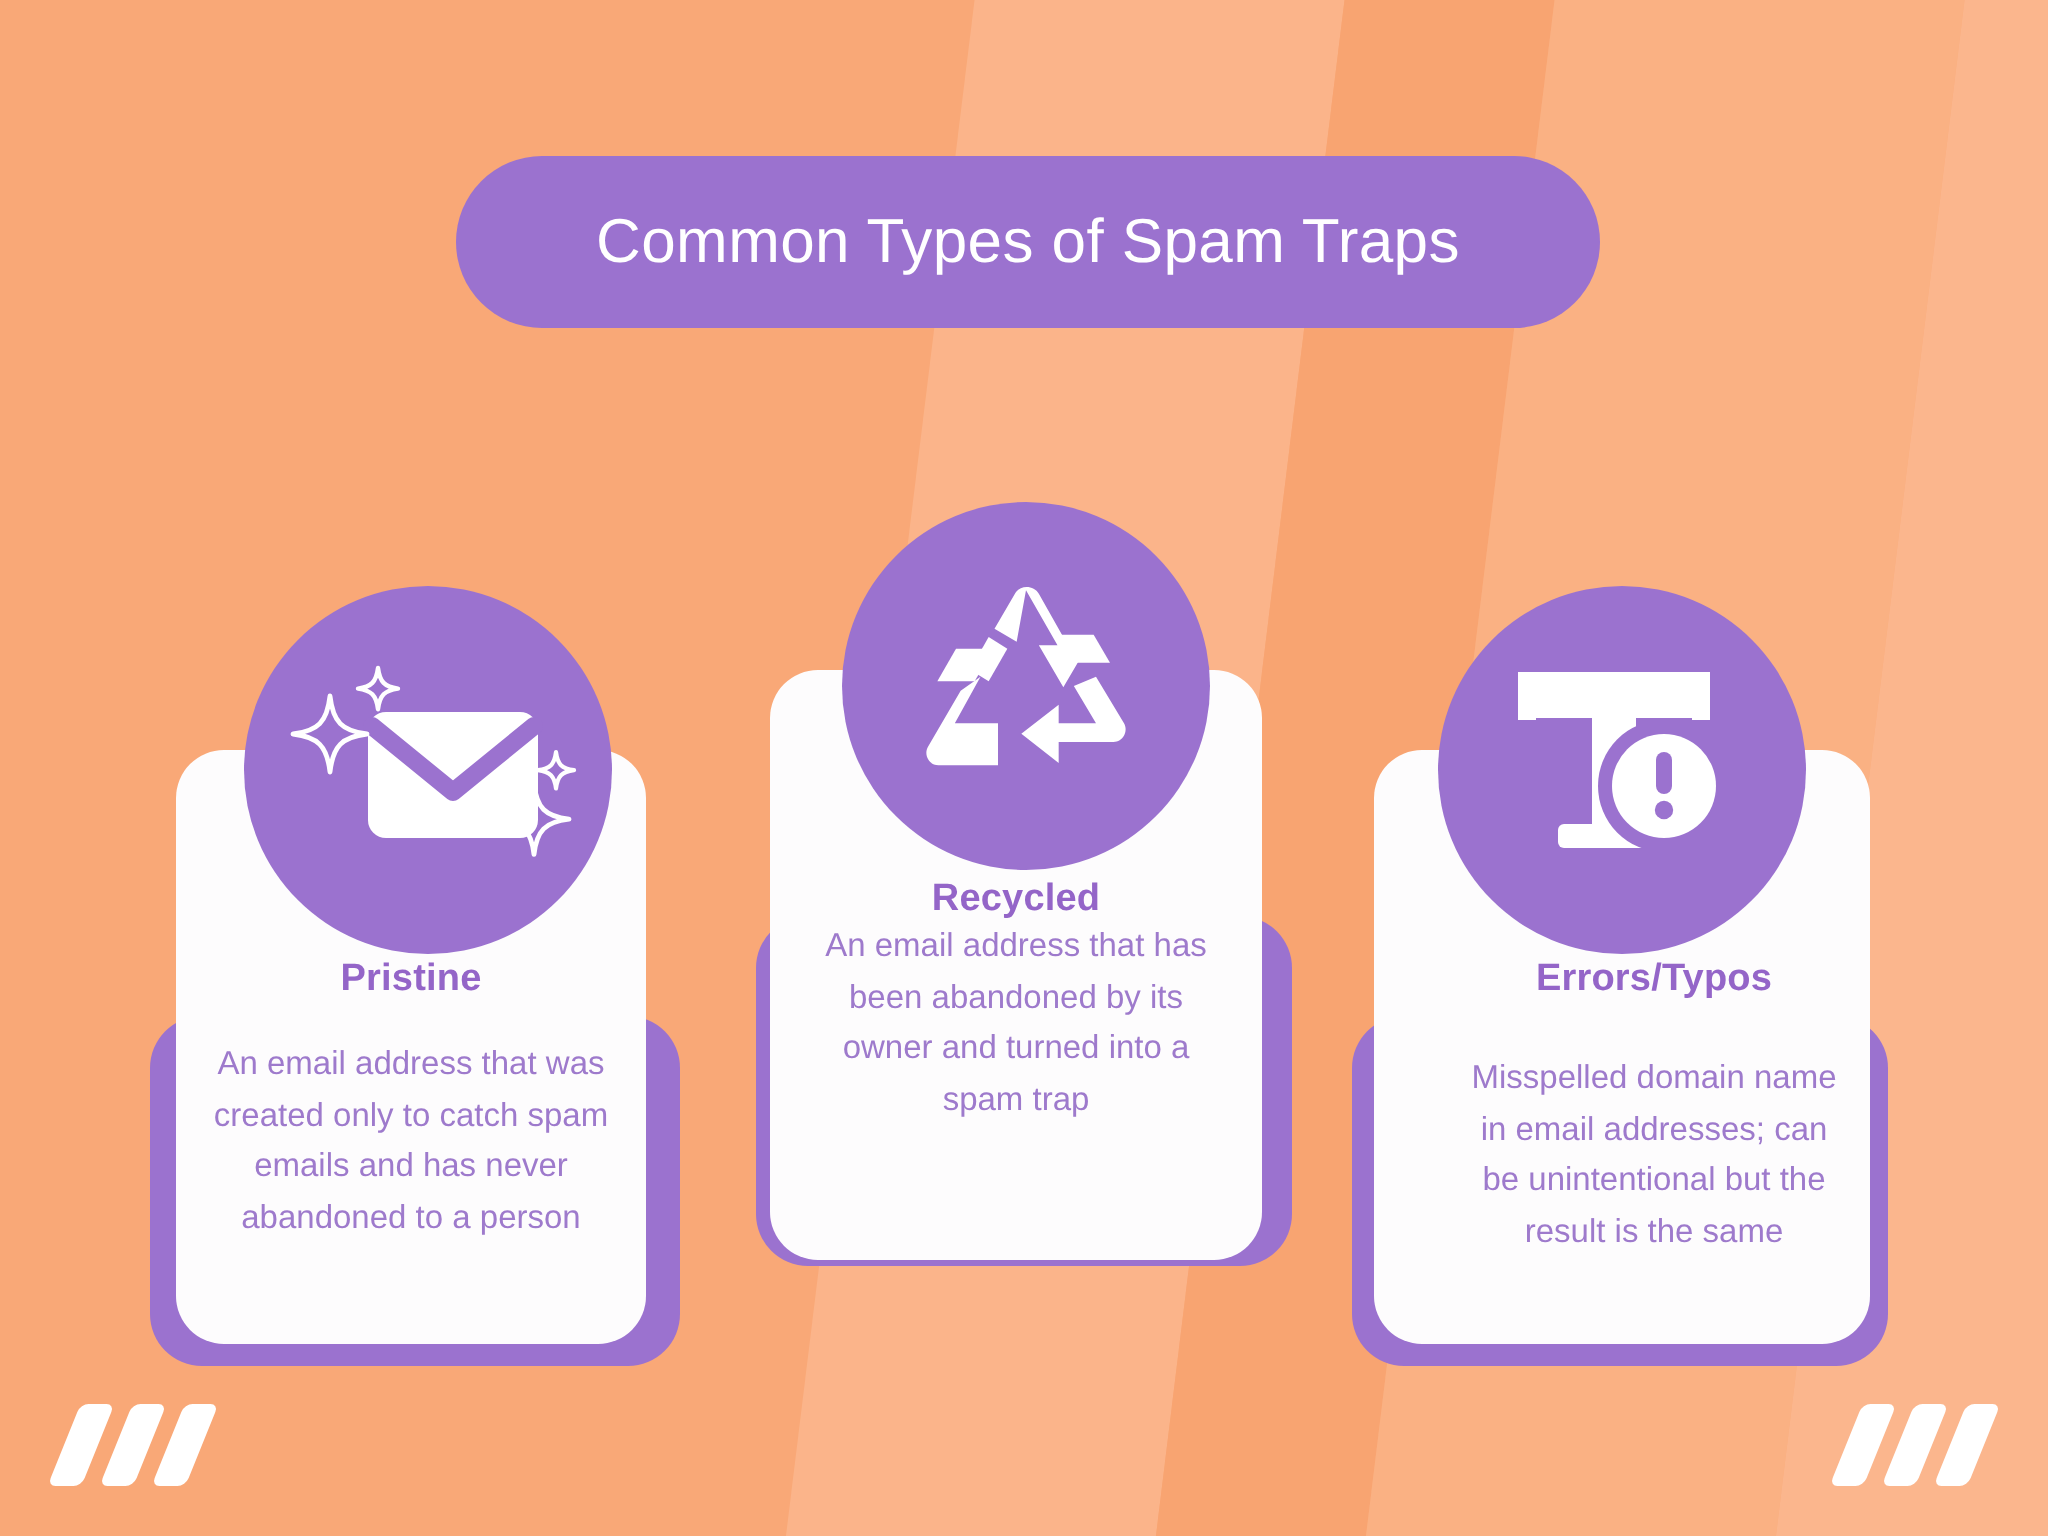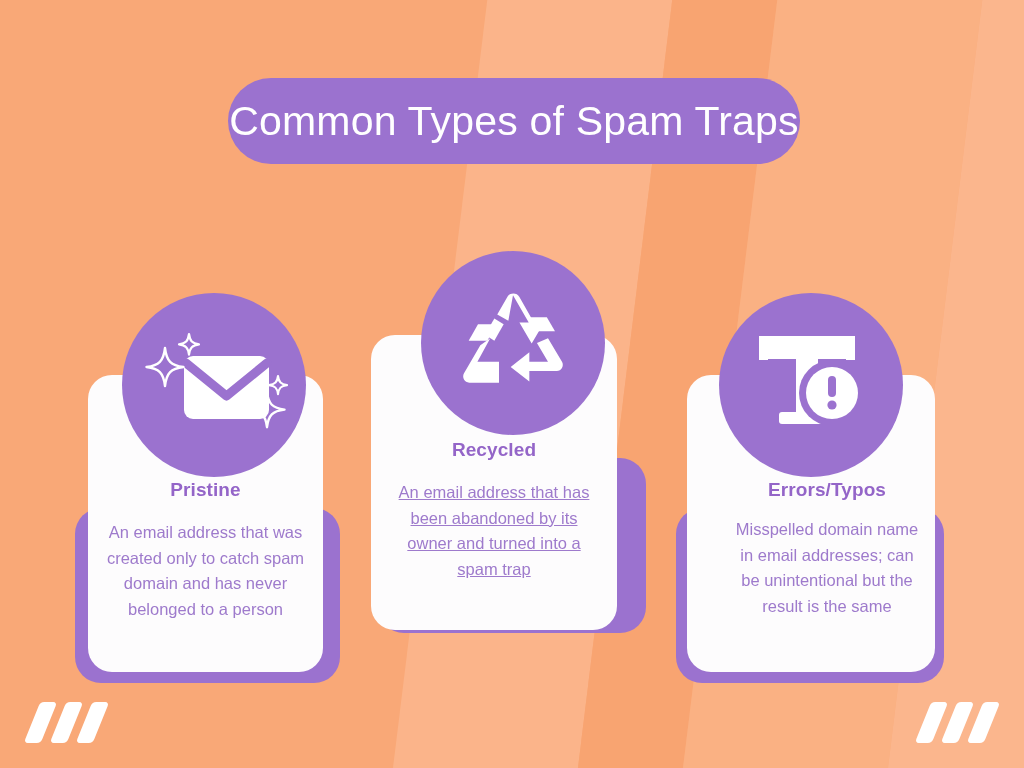--- a/index.html
+++ b/index.html
@@ -32,21 +32,21 @@
   .title-pill{
     position:absolute;
     left:228px; top:78px;
     width:572px; height:86px;
     background:#9B72CF;
     border-radius:43px;
     display:flex; align-items:center; justify-content:center;
   }
   .title-text{
     color:#FFFFFF;
-    font-size:41px;
+    font-size:31px;
     font-weight:400;
     letter-spacing:.2px;
     white-space:nowrap;
   }
 
   
   .card-group{ position:absolute; }
   .card-back{
     position:absolute;
     background:#9B72CF;
@@ -110,21 +110,21 @@
   <div class="band b5"></div>
 
   <div class="title-pill">
     <span class="title-text">Common Types of Spam Traps</span>
   </div>
 
   <div class="card-group">
     <div class="card-back" style="left:75px; top:508px; width:265px; height:175px;"></div>
     <div class="card-front" style="left:88px; top:375px; width:235px; height:297px; padding-top:104px;">
       <div class="card-title">Pristine</div>
-      <div class="card-desc" style="margin-top:19px;">An email address that was created only to catch spam domain and has never belonged to a person</div>
+      <div class="card-desc" style="margin-top:19px;">An email address that was created only to catch spam emails and has never abandoned to a person</div>
     </div>
     <div class="icon-circle" style="left:122px; top:293px; width:184px; height:184px;">
       <svg width="150" height="130" viewBox="0 0 150 130">
 
         <rect x="45" y="36" width="85" height="63" rx="9" fill="#FFFFFF"></rect>
 
         <path d="M47 43 L87.5 76 L128 43" fill="none" stroke="#9B72CF" stroke-width="9" stroke-linecap="round" stroke-linejoin="round"></path>
 
         <path d="M26 28 C27.5 41 32 45.5 44.5 47 C32 48.5 27.5 53 26 66 C24.5 53 20 48.5 7.5 47 C20 45.5 24.5 41 26 28 Z" fill="none" stroke="#FFFFFF" stroke-width="2.4" stroke-linejoin="round"></path>
 
@@ -132,23 +132,23 @@
 
         <path d="M128 72 C129.4 84 133.6 88.2 145.5 89.6 C133.6 91 129.4 95.2 128 107.2 C126.6 95.2 122.4 91 110.5 89.6 C122.4 88.2 126.6 84 128 72 Z" fill="none" stroke="#FFFFFF" stroke-width="2.4" stroke-linejoin="round"></path>
 
         <path d="M139 56 C139.8 62.2 141.9 64.3 148 65.1 C141.9 65.9 139.8 68 139 74.2 C138.2 68 136.1 65.9 130 65.1 C136.1 64.3 138.2 62.2 139 56 Z" fill="none" stroke="#FFFFFF" stroke-width="2.1" stroke-linejoin="round"></path>
       </svg>
     </div>
   </div>
 
   <div class="card-group">
     <div class="card-back" style="left:378px; top:458px; width:268px; height:175px;"></div>
-    <div class="card-front" style="left:371px; top:335px; width:246px; height:295px; padding-top:104px;">
+    <div class="card-front" style="left:385px; top:335px; width:246px; height:295px; padding-top:104px;">
       <div class="card-title">Recycled</div>
-      <div class="card-desc" style="margin-top:19px;text-decoration:underline;">An email address that has been abandoned by its owner and turned into a spam trap</div>
+      <div class="card-desc" style="">An email address that has been abandoned by its owner and turned into a spam trap</div>
     </div>
     <div class="icon-circle" style="left:421px; top:251px; width:184px; height:184px;">
       <svg width="118" height="112" viewBox="0 0 100 96">
         <g fill="#FFFFFF">
 
           <path d="M50 7 L63.5 30.5 L55.5 30.5 L66 48.5 L76 31.5 L68.5 31.5 L55.5 8.5 C53.5 5 48 4.5 45.5 8 L36.5 23.5 L46 29 Z"></path>
 
           <path d="M63 26 L79 26 L86 38 L70 38 Z"></path>
 
           <path d="M80 44 L92 64 C94 67.5 91.5 72 87.5 72 L64 72 L64 81 L48 68.5 L64 56 L64 64 L80 64 L70.5 48 Z"></path>
@@ -160,21 +160,21 @@
           <path d="M26 41 L34 27 L42 32 L34 46 Z"></path>
         </g>
       </svg>
     </div>
   </div>
 
   <div class="card-group">
     <div class="card-back" style="left:676px; top:508px; width:268px; height:175px;"></div>
     <div class="card-front" style="left:687px; top:375px; width:248px; height:297px; padding-top:104px;padding-left:32px;">
       <div class="card-title">Errors/Typos</div>
-      <div class="card-desc" style="margin-top:16px;">Misspelled domain name in email addresses; can be unintentional but the result is the same</div>
+      <div class="card-desc" style="margin-top:26px;">Misspelled domain name in email addresses; can be unintentional but the result is the same</div>
     </div>
     <div class="icon-circle" style="left:719px; top:293px; width:184px; height:184px;">
       <svg width="130" height="118" viewBox="0 0 130 118">
         <defs>
           <mask id="tmask">
             <rect x="0" y="0" width="130" height="118" fill="#FFFFFF"></rect>
             <circle cx="86" cy="67" r="33" fill="#000000"></circle>
           </mask>
         </defs>
         <g mask="url(#tmask)">

